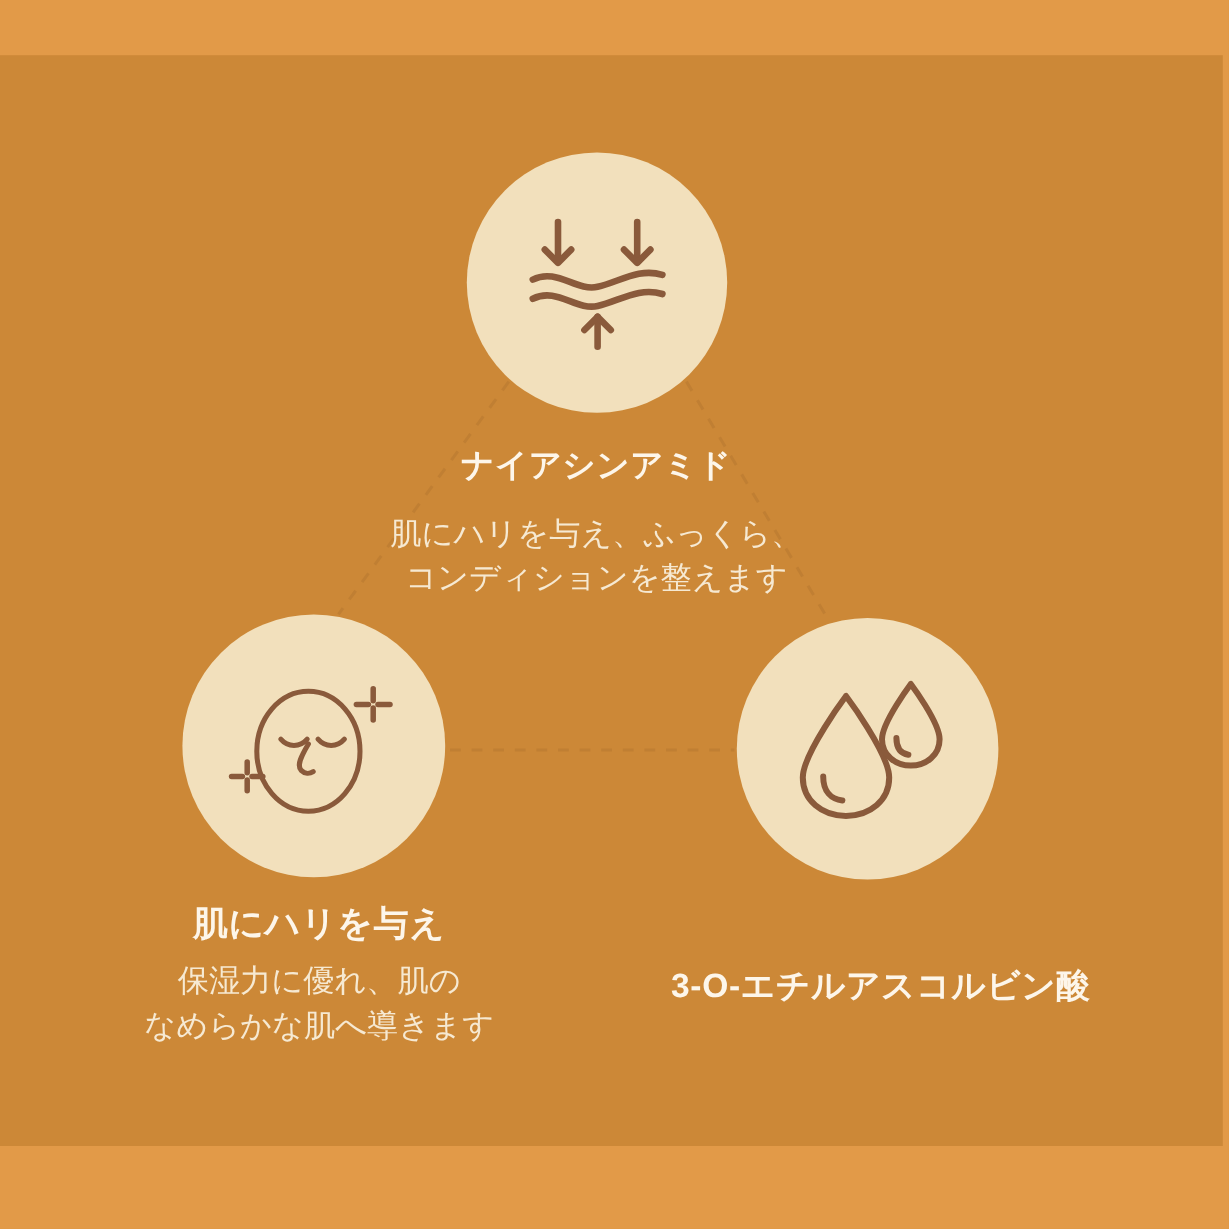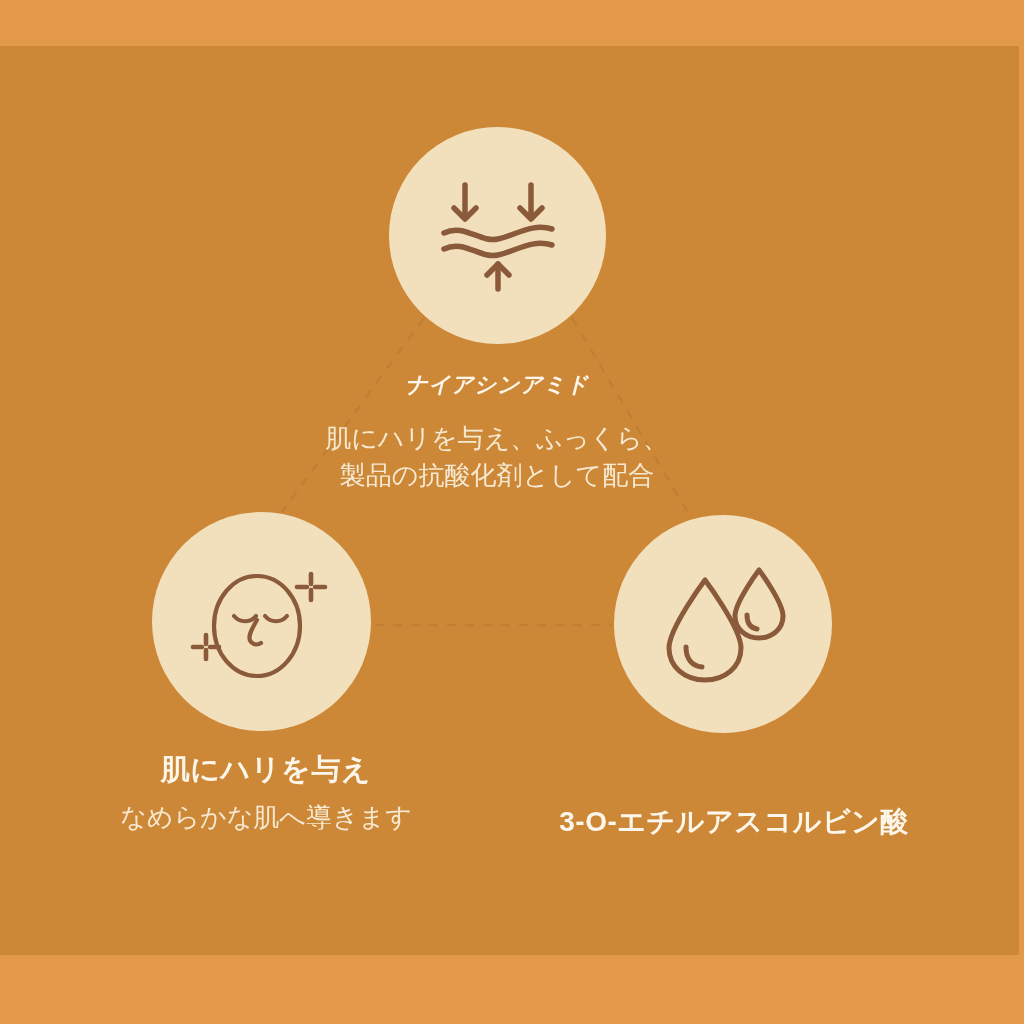--- a/index.html
+++ b/index.html
@@ -93,21 +93,21 @@
     color: #f6e9d2;
     line-height: 1.42;
     font-weight: normal;
   }
 
   .block-top {
     left: 212px;
     top: 370px;
     width: 570px;
   }
-  .block-top .label-title { font-size: 22px; font-style: italic; }
+  .block-top .label-title { font-size: 27px; }
   .block-top .label-desc  { font-size: 26px; margin-top: 20px; }
 
   .block-left {
     left: 10px;
     top: 750px;
     width: 512px;
   }
   .block-left .label-title { font-size: 29px; }
   .block-left .label-desc  { font-size: 26px; margin-top: 9px; }
 
@@ -146,21 +146,21 @@
           <polyline points="92,37 103,48 114,37"></polyline>
           <line x1="70" y1="118" x2="70" y2="93"></line>
           <polyline points="59,104 70,93 81,104"></polyline>
         </g>
       </svg>
     </div>
     <div class="label-block block-top">
       <div class="label-title">ナイアシンアミド</div>
       <div class="label-desc">
         <span class="desc-line">肌にハリを与え、ふっくら、</span>
-        <span class="desc-line">製品の抗酸化剤として配合</span>
+        <span class="desc-line">コンディションを整えます</span>
       </div>
     </div>
   </div>
 
   <div class="node">
     <div class="circle circle-left">
       <svg class="icon-svg" width="150" height="140" viewBox="0 0 150 140">
         <g fill="none" stroke="#8a5a3b" stroke-width="4.2" stroke-linecap="round" stroke-linejoin="round">
           <ellipse cx="70" cy="74" rx="43" ry="50"></ellipse>
           <path d="M47 64 C53 71, 63 71, 69 64"></path>
@@ -177,20 +177,21 @@
             <line x1="19" y1="98" x2="19" y2="107"></line>
             <line x1="6" y1="95" x2="15" y2="95"></line>
             <line x1="23" y1="95" x2="32" y2="95"></line>
           </g>
         </g>
       </svg>
     </div>
     <div class="label-block block-left">
       <div class="label-title">肌にハリを与え</div>
       <div class="label-desc">
+        <span class="desc-line">保湿力に優れ、肌の</span>
         <span class="desc-line">なめらかな肌へ導きます</span>
       </div>
     </div>
   </div>
 
   <div class="node">
     <div class="circle circle-right">
       <svg class="icon-svg" width="140" height="140" viewBox="0 0 140 140">
         <g fill="none" stroke="#8a5a3b" stroke-width="5" stroke-linecap="round" stroke-linejoin="round">
           <path d="M52 26 C52 26, 16 74, 16 94 C16 113, 32 126, 52 126

